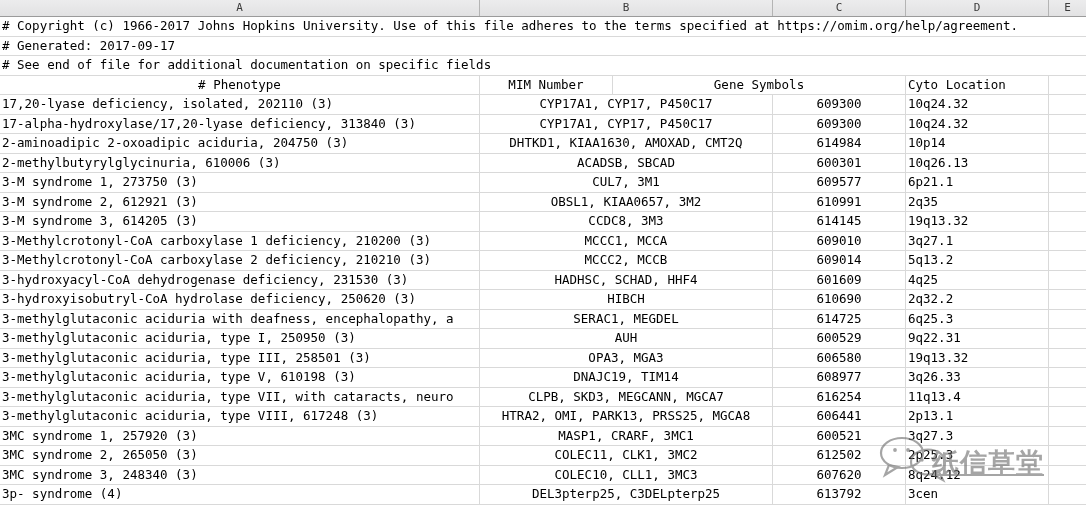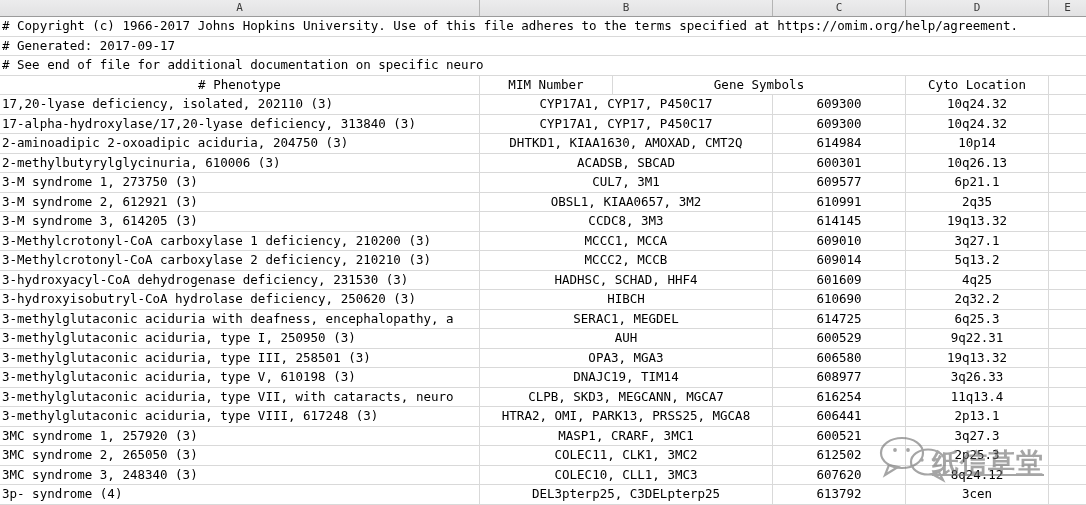--- a/index.html
+++ b/index.html
@@ -61,21 +61,21 @@
     font-size: 12.5px;
     color: #000000;
     line-height: 18.5px;
     white-space: nowrap;
     overflow: hidden;
     padding: 0 2px;
   }
   .cell.a  { width: 480px; text-align: left; }
   .cell.b  { width: 293px; text-align: center; }
   .cell.c  { width: 133px; text-align: center; }
-  .cell.d  { width: 143px; text-align: center; }
+  .cell.d  { width: 143px; text-align: left; }
   .cell.e  { width: 37px;  text-align: center; border-right: none; }
 
   
   .row.comment .cell.a {
     width: 1086px;
     border-right: none;
     overflow: visible;
   }
 
   
@@ -119,21 +119,21 @@
   </div>
 
   <div class="grid" id="grid">
       <div class="row comment">
         <div class="cell a"># Copyright (c) 1966-2017 Johns Hopkins University. Use of this file adheres to the terms specified at https://omim.org/help/agreement.</div>
       </div>
       <div class="row comment">
         <div class="cell a"># Generated: 2017-09-17</div>
       </div>
       <div class="row comment">
-        <div class="cell a"># See end of file for additional documentation on specific neuro</div>
+        <div class="cell a"># See end of file for additional documentation on specific fields</div>
       </div>
       <div class="row fieldnames">
         <div class="cell a"># Phenotype</div>
         <div class="cell c">MIM Number</div>
         <div class="cell b">Gene Symbols</div>
         <div class="cell d">Cyto Location</div>
         <div class="cell e"></div>
       </div>
       <div class="row">
         <div class="cell a">17,20-lyase deficiency, isolated, 202110 (3)</div>

